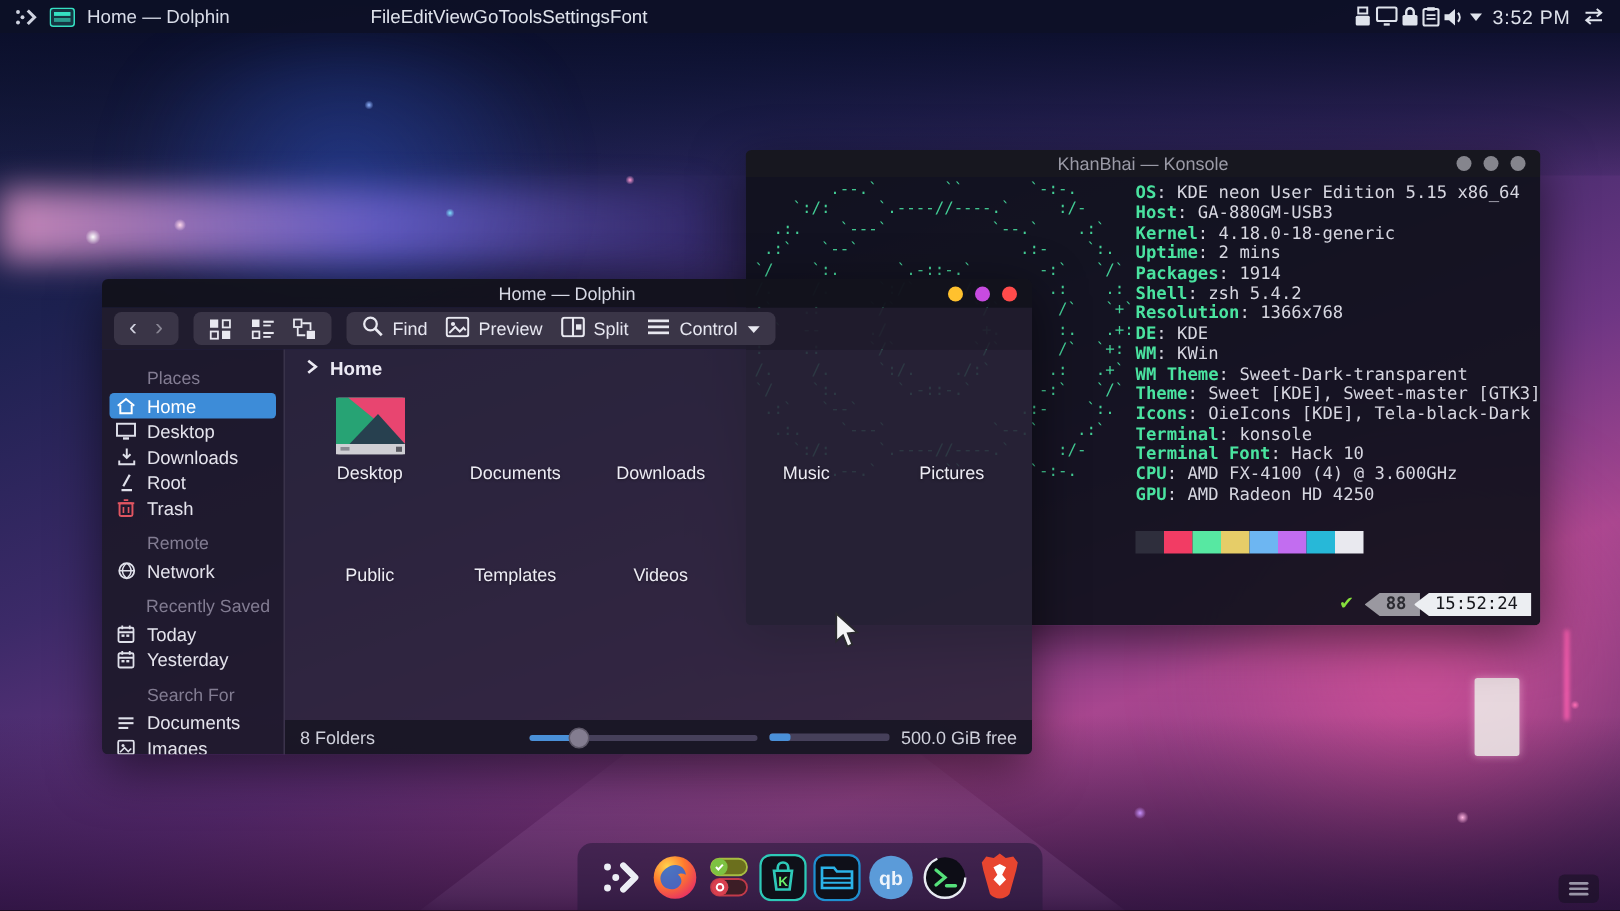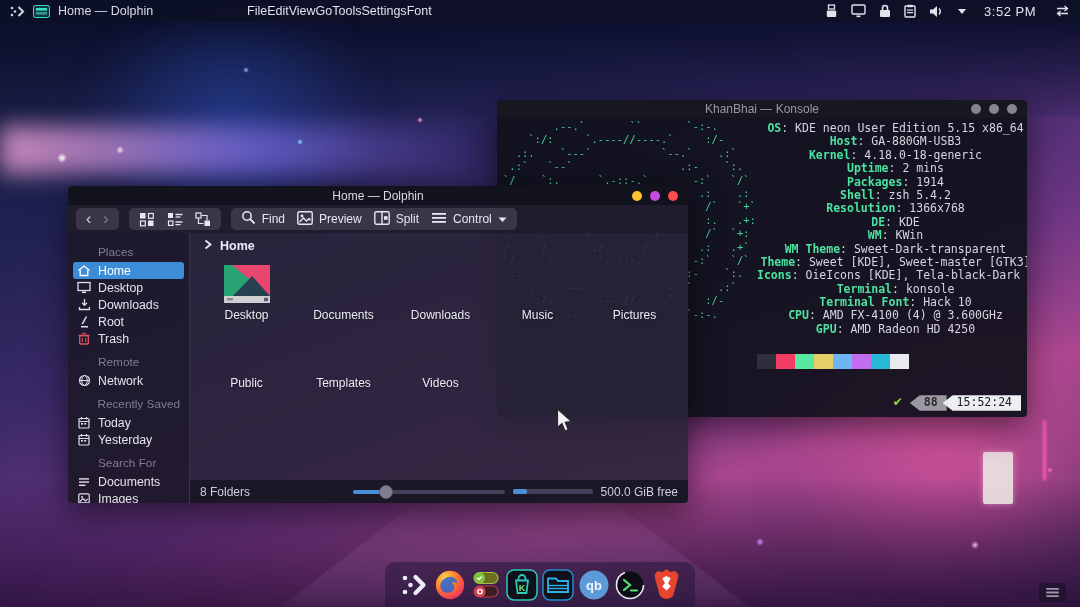--- a/index.html
+++ b/index.html
@@ -37,40 +37,40 @@
   .wp-neon-line{position:absolute;left:1043px;top:420px;width:3px;height:60px;background:#ff5fb0;filter:blur(1.5px);}
 
   
   .panel{position:absolute;top:0;left:0;right:0;height:22px;z-index:50;
     background:rgba(12,16,37,.96);display:flex;align-items:center;padding:0 10px;box-sizing:border-box;
     font-size:12.5px;color:#dfe3ec;}
   .panel-left{display:flex;align-items:center;gap:8px;}
   .panel-title{color:#d8dce8;}
   .panel-menus{position:absolute;left:247px;display:flex;}
   .menu-item{cursor:default;}
-  .panel-right{margin-left:auto;display:flex;gap:13px;}
+  .panel-right{margin-left:auto;display:flex;gap:2px;}
   .tray-item{display:flex;align-items:center;}
   .panel-clock{font-size:13px;letter-spacing:.5px;margin-left:4px;}
   .panel-toggle{margin-left:6px;display:flex;align-items:center;}
 
   
   .window{position:absolute;border-radius:4px;box-shadow:0 10px 34px rgba(0,0,0,.55);overflow:hidden;}
   .titlebar{height:19px;display:flex;align-items:center;justify-content:center;position:relative;
     font-size:12px;color:#9a9aa6;}
   .tb-buttons{position:absolute;right:10px;top:50%;transform:translateY(-50%);display:flex;gap:8px;}
   .tb-dot{width:10px;height:10px;border-radius:50%;}
 
   
   .konsole{left:497px;top:100px;width:530px;height:317px;z-index:10;}
   .konsole .titlebar{background:#17171f;height:18px;}
   .konsole-body{position:relative;height:299px;background:rgba(16,17,28,.93);
     font-family:"DejaVu Sans Mono",monospace;font-size:11.5px;line-height:13.4px;}
   .kn-art{position:absolute;left:6px;top:2px;margin:0;color:#43cf96;font-size:10.5px;line-height:13.4px;}
   .kn-info{position:absolute;left:260px;top:4px;white-space:nowrap;}
-  .nline{height:13.4px;color:#d6d6e0;text-align:center;}
+  .nline{height:13.4px;color:#d6d6e0;}
   .nlabel{color:#4ae3a0;font-weight:bold;}
   .kn-palette{position:absolute;left:260px;top:236px;display:flex;}
   .kn-swatch{width:19px;height:15px;display:inline-block;}
   .kn-prompt{position:absolute;right:6px;bottom:6px;display:flex;align-items:center;height:16px;}
   .kp-check{color:#86e03c;font-family:"DejaVu Sans",sans-serif;font-size:12px;margin-right:7px;}
   .kp-seg{padding:1px 9px 1px 14px;clip-path:polygon(0 50%,10px 0,100% 0,100% 100%,10px 100%);}
   .kp-jobs{background:#9a98a0;color:#2b2b31;font-weight:bold;}
   .kp-time{background:#eceef2;color:#16161c;margin-left:-4px;}
 
   

